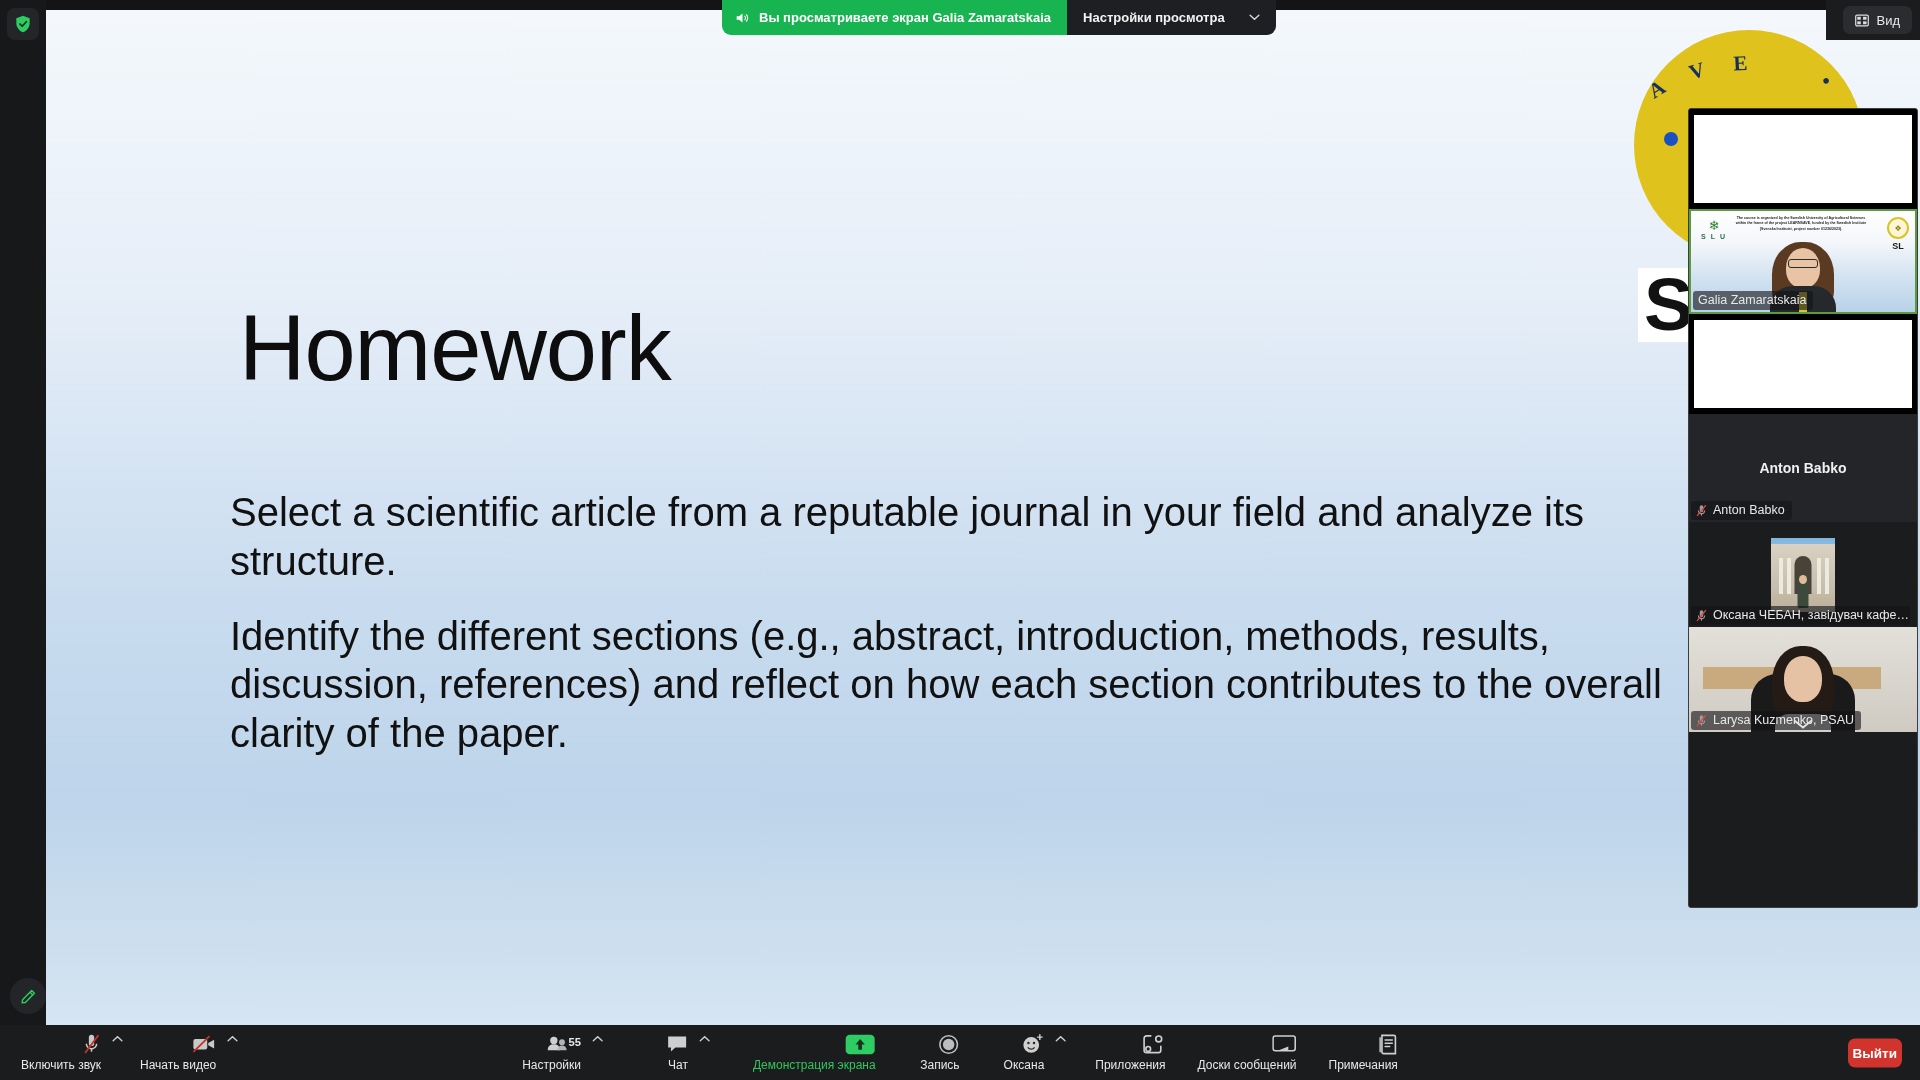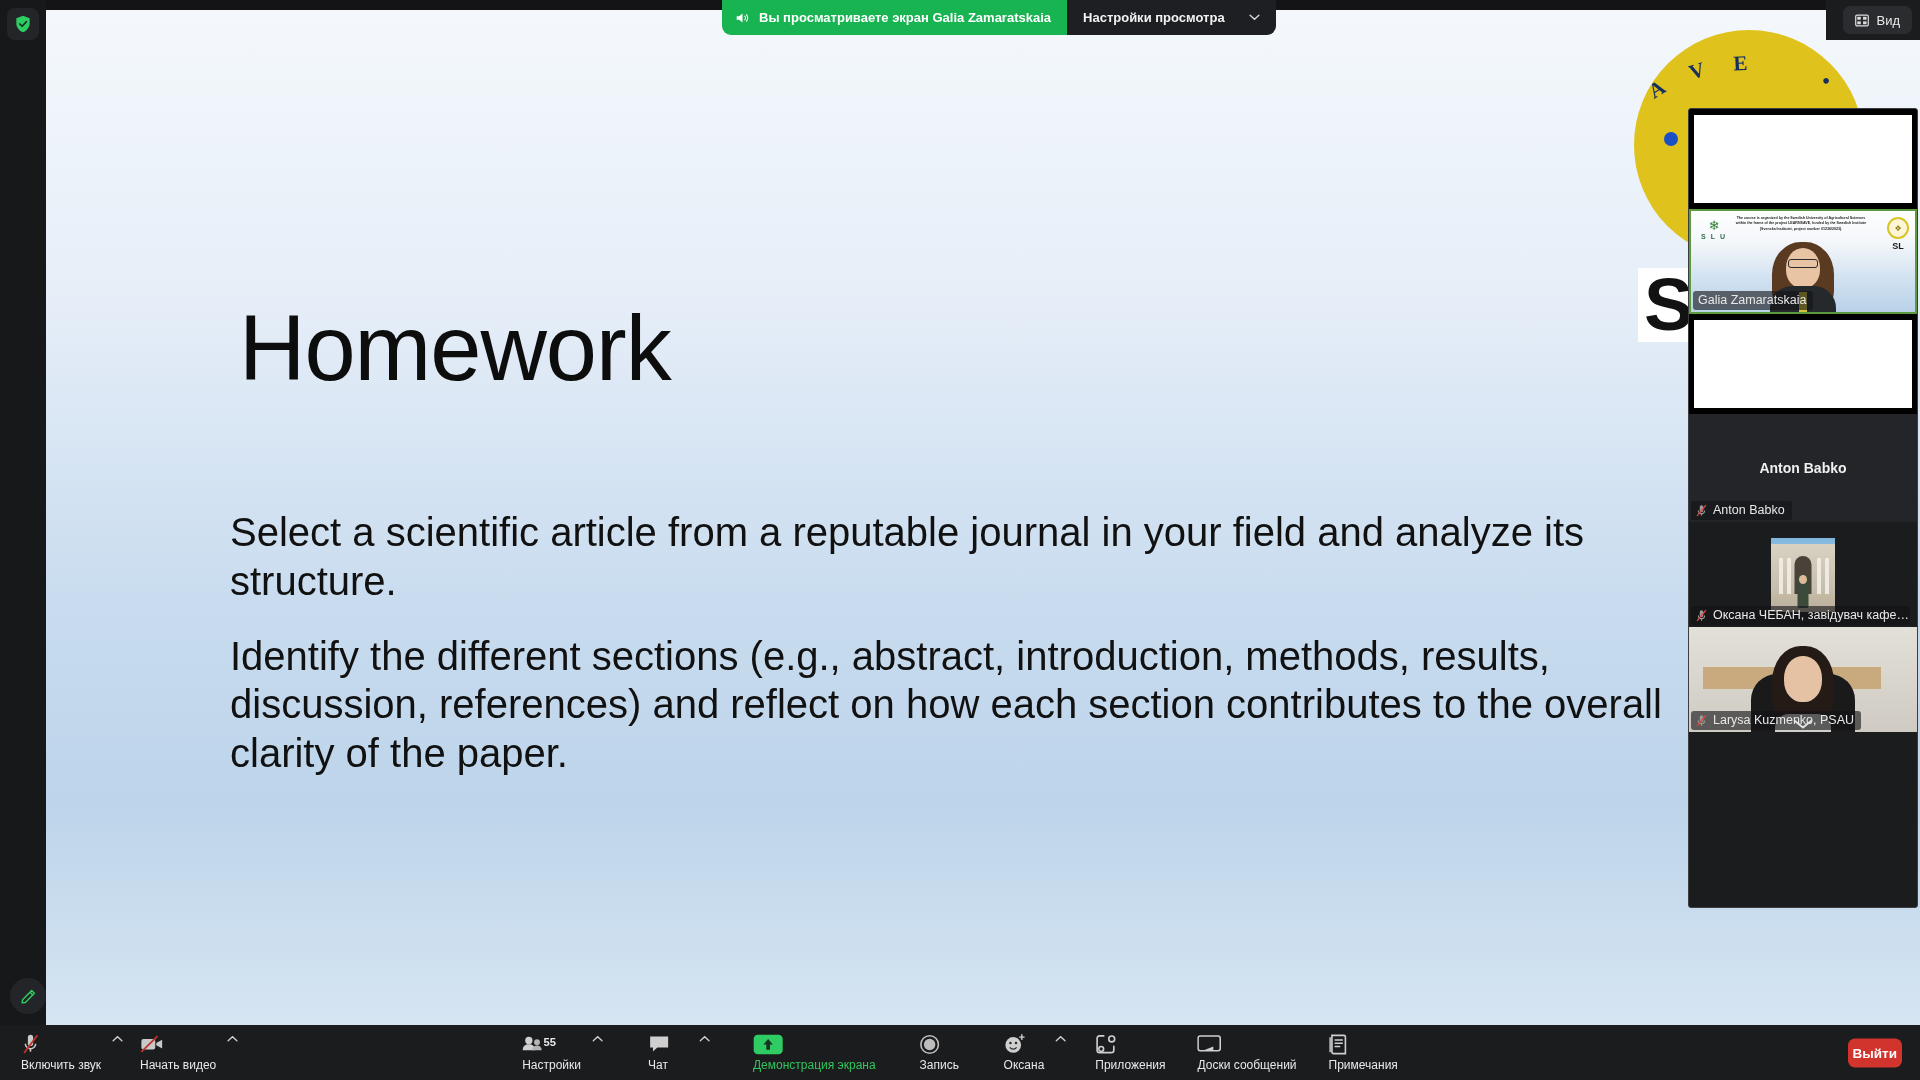--- a/index.html
+++ b/index.html
@@ -29,21 +29,21 @@
   .ls-logo .sprout { position:absolute; left:50%; top:96px; transform:translateX(-50%); }
 
   
   .si-word { position:absolute; left:1592px; top:258px; font-size:74px; font-weight:700;
              color:#121212; letter-spacing:-1px; font-family:"Liberation Sans",sans-serif;
              background:#ffffff; padding:2px 6px; line-height:0.95; }
 
   
   .slide-title { position:absolute; left:185px; top:292px; font-size:92px; font-weight:300;
                  color:#0d0d0d; letter-spacing:-1px; line-height:1;margin-left:8px; }
-  .slide-body  { position:absolute; left:184px; top:498px; width:1500px;
+  .slide-body  { position:absolute; left:184px; top:478px; width:1500px;
                  font-size:40px; line-height:1.22; color:#111; font-weight:400; }
   .slide-body p { margin-bottom:26px; }
 
   
   #left-rail { position:absolute; left:0; top:0; width:46px; height:1025px; background:#17181a; }
   .shield-btn { position:absolute; left:7px; top:8px; width:32px; height:32px; border-radius:8px;
                 background:#232528; display:flex; align-items:center; justify-content:center; }
   .pen-btn { position:absolute; left:10px; top:978px; width:36px; height:36px; border-radius:50%;
              background:#232528; display:flex; align-items:center; justify-content:center; }
 
@@ -131,21 +131,21 @@
   .lw-shirt { position:absolute; left:50%; bottom:0; transform:translateX(-50%);
               width:56px; height:18px; background:#cfd0ce; border-radius:14px 14px 0 0; }
 
   .scroll-chevron { position:absolute; left:0; right:0; bottom:2px; display:flex;
                     justify-content:center; color:#dcdcdc; }
 
   
   #toolbar { position:absolute; left:0; bottom:0; width:1920px; height:55px;
              background:#1b1c1e; display:flex; align-items:center; z-index:50; }
   .tb-group { display:flex; align-items:center; height:100%; }
-  .tb-item { display:flex; flex-direction:column; align-items:flex-start; justify-content:center;
+  .tb-item { display:flex; flex-direction:column; align-items:flex-end; justify-content:center;
              gap:3px; padding:0 9px; min-width:58px; height:100%; color:#e8e8e8; }
   .tb-item .lbl { font-size:12px; white-space:nowrap; }
   .tb-item .ico { height:22px; display:flex; align-items:center; justify-content:center; }
   .tb-caret { display:flex; align-items:flex-start; padding-top:10px; height:100%; color:#cfcfcf;
               padding-left:2px; padding-right:8px; }
   .tb-green .lbl { color:#31c55e; }
   #leave-btn { position:absolute; right:18px; top:50%; transform:translateY(-50%);
                background:#d0342c; color:#fff; font-size:13.5px; font-weight:700;
                padding:7px 5px; border-radius:7px; }
   #tb-left { position:absolute; left:12px; }

